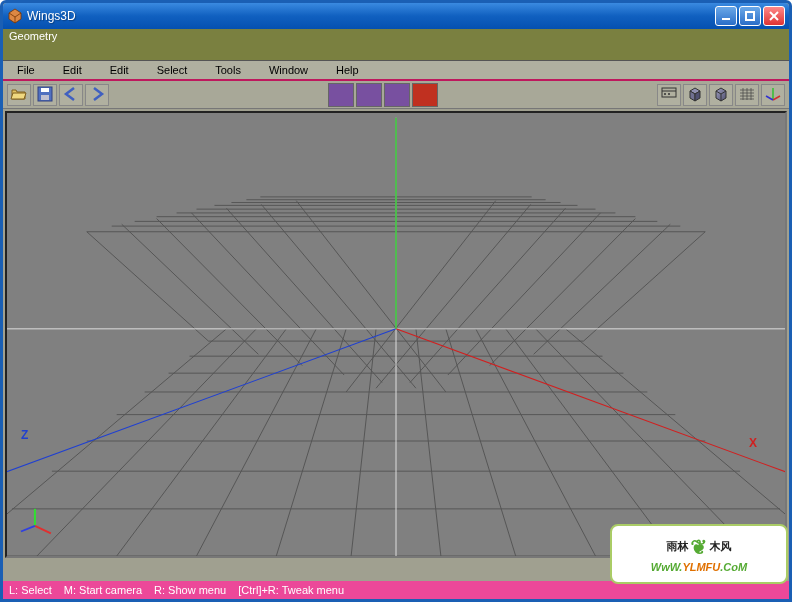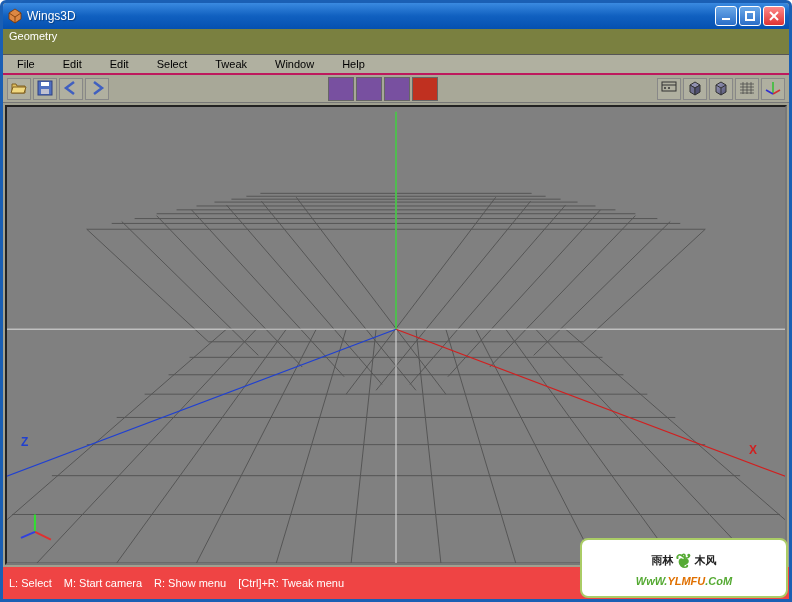--- a/index.html
+++ b/index.html
@@ -7,48 +7,48 @@
 .window { width: 792px; height: 602px; border: 3px solid #1a5fb4; border-radius: 6px 6px 0 0; display: flex; flex-direction: column; background: #a0a090; }
 .titlebar { height: 26px; background: linear-gradient(to bottom, #3a8ae0 0%, #1060c0 50%, #0550b0 100%); display: flex; align-items: center; padding: 0 4px; color: #fff; border-radius: 4px 4px 0 0; }
 .title-icon { width: 16px; height: 16px; margin-right: 4px; }
 .title-text { flex: 1; font-size: 12px; text-shadow: 1px 1px 1px rgba(0,0,0,0.3); }
 .win-btns { display: flex; gap: 2px; }
 .win-btn { width: 22px; height: 20px; border: 1px solid #fff; border-radius: 3px; display: flex; align-items: center; justify-content: center; cursor: pointer; }
 .win-btn.min, .win-btn.max { background: linear-gradient(to bottom, #6aa8e8, #2a6ec8); }
 .win-btn.close { background: linear-gradient(to bottom, #f88, #d33); }
 .win-btn svg { width: 10px; height: 10px; stroke: #fff; stroke-width: 2; fill: none; }
 
-.subtitle { height: 26px; background: #7a8040; color: #fff; padding: 1px 6px; font-size: 11px; border-bottom: 1px solid #555; }
+.subtitle { height: 32px; background: #7a8040; color: #fff; padding: 1px 6px; font-size: 11px; border-bottom: 1px solid #555; }
 
 .menubar { height: 20px; background: #b0b0a0; display: flex; align-items: center; border-bottom: 2px solid #be185d; }
 .menu-item { padding: 2px 14px; color: #000; cursor: pointer; }
 
 .toolbar { height: 28px; background: #a8a898; display: flex; align-items: center; padding: 2px 4px; border-bottom: 1px solid #777; gap: 2px; }
 .tb-group { display: flex; gap: 2px; }
 .spacer { flex: 1; }
 .tb-btn { width: 24px; height: 22px; border: 1px solid #888; background: #b0b0a0; display: flex; align-items: center; justify-content: center; cursor: pointer; }
 .tb-btn svg { width: 18px; height: 18px; }
 
 .cube-btn { width: 26px; height: 24px; display:flex; align-items:center; justify-content:center; border:1px solid #666; cursor:pointer; }
 .cube-btn.sel-vertex { background:#7850a0; }
 .cube-btn.sel-edge { background:#7850a0; }
 .cube-btn.sel-face { background:#7850a0; }
 .cube-btn.sel-body { background:#c03020; }
 
 .viewport-wrap { flex: 1; position: relative; margin: 2px; border: 2px inset #777; background: #808080; overflow: hidden; }
 .viewport { width: 100%; height: 100%; }
 
-.statusbar { height: 32px; background: #ef4444; color: #fff; display: flex; align-items: center; padding: 0 6px; gap: 12px; font-size: 11px; }
+.statusbar { height: 18px; background: #ec4899; color: #fff; display: flex; align-items: center; padding: 0 6px; gap: 12px; font-size: 11px; margin-top: 21px; }
 .status-item { white-space: nowrap; }
 
 .axis-label { position: absolute; font-size: 12px; font-weight: bold; pointer-events: none; }
 .axis-x { color: #d02020; right: 28px; bottom: 106px; }
 .axis-z { color: #2040d0; left: 14px; bottom: 114px; }
 
-.watermark { position:absolute; right:4px; bottom:4px; width:208px; height:60px; background:#fff; border-radius:8px; border:2px solid #aacc66; display:flex; flex-direction:column; align-items:center; justify-content:center; font-weight:bold; pointer-events:none; }
+.watermark { position:absolute; right:4px; bottom:18px; width:178px; height:60px; background:#fff; border-radius:8px; border:2px solid #aacc66; display:flex; flex-direction:column; align-items:center; justify-content:center; font-weight:bold; pointer-events:none; }
 .wm-top { color:#222; font-size:18px; display:flex; align-items:center; }
 .wm-top .leaf { color:#55aa33; font-size:20px; margin:0 2px; }
 .wm-bot { font-size:13px;font-style:italic; }
 .wm-bot span.g { color:#55aa33; }
 .wm-bot span.o { color:#e07000; }
 </style>
 </head>
 <body>
 
 <div class="window">
@@ -82,21 +82,21 @@
     </div>
   </div>
 
   <div class="subtitle">Geometry</div>
 
   <div class="menubar">
     <div class="menu-item">File</div>
     <div class="menu-item">Edit</div>
     <div class="menu-item">Edit</div>
     <div class="menu-item">Select</div>
-    <div class="menu-item">Tweak</div>
+    <div class="menu-item">Tools</div>
     <div class="menu-item">Window</div>
     <div class="menu-item">Help</div>
   </div>
 
   <div class="toolbar">
     <div class="tb-group">
       <div class="tb-btn">
           <span><svg viewBox="0 0 18 18">
               <path d="M2 5h4l1 2h8v7H2z" fill="#e0c060" stroke="#806020"></path>
               <path d="M3 8h13l-2 6H1z" fill="#f0d880" stroke="#806020"></path>

